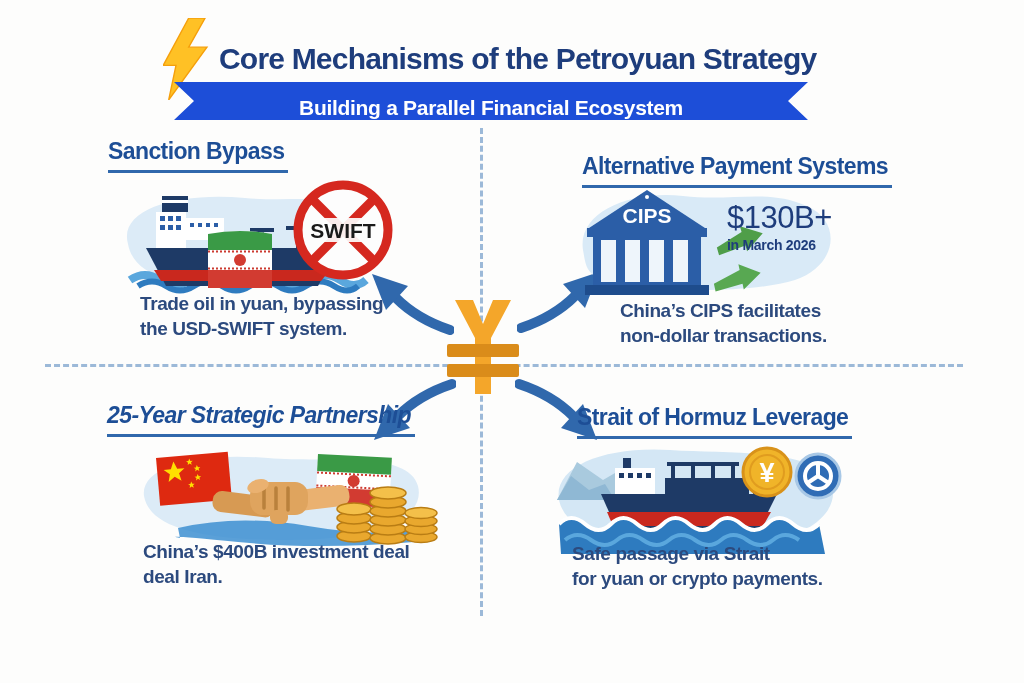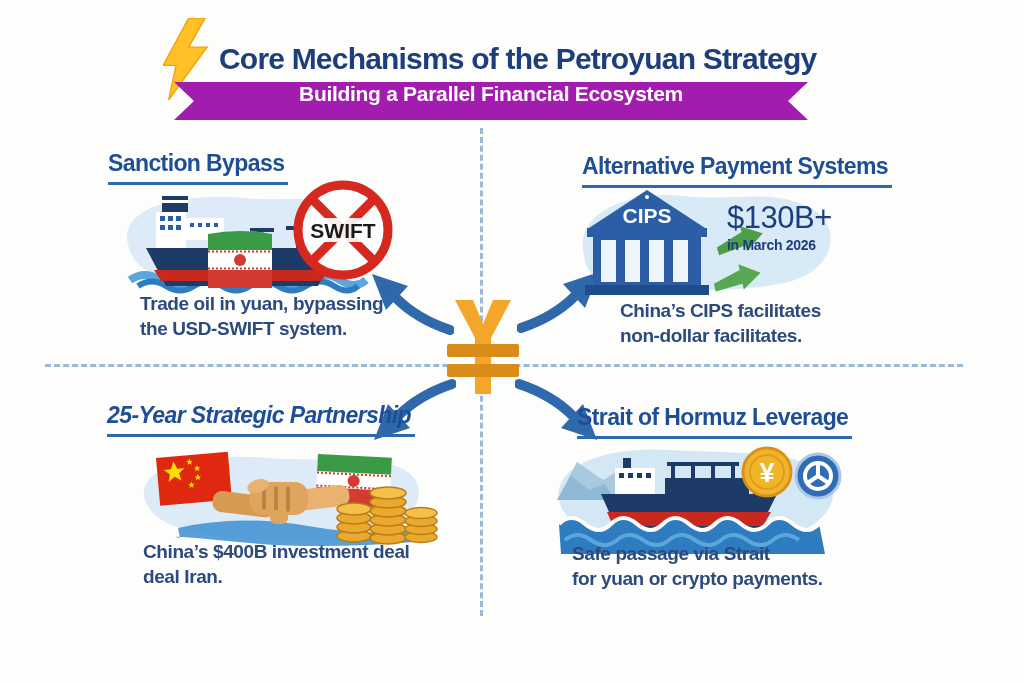--- a/index.html
+++ b/index.html
@@ -7,40 +7,40 @@
     position:relative;width:1024px;height:683px;overflow:hidden;
     background:#fdfdfc;font-family:"Liberation Sans",sans-serif;padding-left:16px;
   }
   
   .title-row{position:absolute;left:163px;top:18px;display:flex;align-items:center;gap:10px;z-index:4;}
   .page-title{
     margin:0;font-size:30px;font-weight:bold;color:#1e3d7c;letter-spacing:-0.8px;white-space:nowrap;
   }
   .ribbon{
     position:absolute;left:174px;top:82px;width:634px;height:38px;z-index:4;
-    background:#a21caf;display:flex;align-items:flex-start;justify-content:center;
+    background:#1d4ed8;display:flex;align-items:flex-end;justify-content:center;
     clip-path:polygon(0 0,100% 0,calc(100% - 20px) 50%,100% 100%,0 100%,20px 50%);
   }
   .ribbon span{color:#ffffff;font-size:21px;font-weight:bold;letter-spacing:-0.3px;}
   
   .divider-h{position:absolute;left:45px;top:364px;width:918px;height:0;border-top:3px dashed #9cb9d8;z-index:1;}
   .divider-v{position:absolute;left:480px;top:128px;width:0;height:488px;border-left:3px dashed #9cb9d8;z-index:1;}
   
   .center-yuan{position:absolute;left:433px;top:298px;z-index:3;}
   .arrow{position:absolute;z-index:2;}
   .arrow.tr{left:517px;top:270px;}
   .arrow.tl{left:368px;top:272px;transform:scaleX(-1);}
   .arrow.br{left:515px;top:378px;transform:scaleY(-1);}
   .arrow.bl{left:370px;top:378px;transform:scale(-1,-1);}
   
   .q-heading{
     position:absolute;z-index:4;font-size:23px;font-weight:bold;color:#1d4e96;
     letter-spacing:-0.6px;white-space:nowrap;border-bottom:3px solid #3068ac;padding:0 4px 5px 0;
   }
-  .q1-h{left:108px;top:150px;}
+  .q1-h{left:108px;top:138px;}
   .q2-h{left:582px;top:153px;}
   .q3-h{left:107px;top:402px;font-style:italic;}
   .q4-h{left:577px;top:404px;}
   .q-caption{
     position:absolute;z-index:4;font-size:19px;font-weight:bold;color:#2c4a7e;
     letter-spacing:-0.4px;line-height:25px;white-space:nowrap;margin-left:12px;
   }
   .q1-c{left:128px;top:291px;}
   .q2-c{left:608px;top:298px;}
   .q3-c{left:131px;top:539px;}
@@ -179,21 +179,21 @@
         <polygon points="0,14 28,6 28,0 48,13 28,26 28,20 0,22" fill="#58a852"></polygon>
       </g>
     </g>
   </svg>
 
   <div class="stat-value">$130B+</div>
   <div class="stat-period">in March 2026</div>
 
   <div class="q-caption q2-c">
     <div>China’s CIPS facilitates</div>
-    <div>non-dollar facilitates.</div>
+    <div>non-dollar transactions.</div>
   </div>
 
   <div class="q-heading q3-h">25-Year Strategic Partnership</div>
 
   <svg class="scene scene-handshake" width="330" height="112" viewBox="0 0 330 112">
     <path d="M26,52 C22,22 80,8 150,14 C210,19 290,6 300,42 C308,74 260,96 170,96 C90,96 32,86 26,52 Z" fill="#dcebf7"></path>
     <path d="M60,84 Q120,70 190,82 T300,84 L296,98 Q200,106 120,98 T62,94 Z" fill="#3d8fd1" opacity="0.85"></path>
 
     <g transform="translate(38,14) rotate(-5)">
       <rect x="0" y="0" width="72" height="48" fill="#de2910"></rect>

